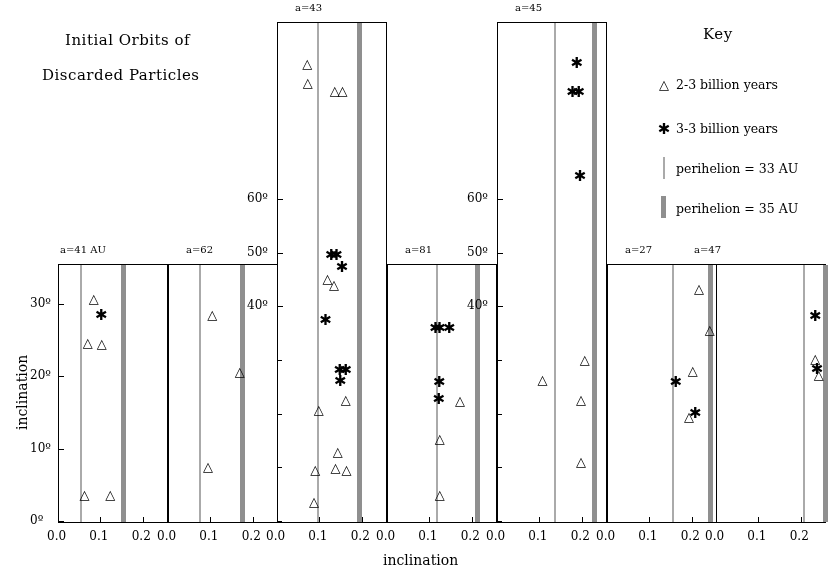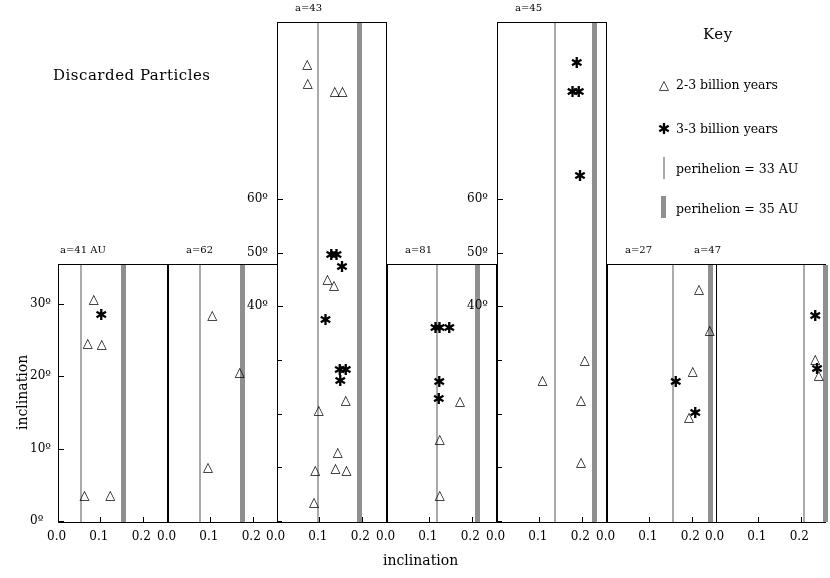--- a/index.html
+++ b/index.html
@@ -19,21 +19,22 @@
   .tickmark{position:absolute;background:#000;}
   .headline{position:absolute;font-size:15px;white-space:nowrap;letter-spacing:.5px;}
   .keytxt{position:absolute;font-size:12.5px;white-space:nowrap;}
   .ylabel{position:absolute;font-size:13px;transform-origin:0 0;transform:rotate(-90deg);white-space:nowrap;}
 </style>
 </head>
 <body>
 
 <div id="stage">
 
-  <div class="headline" style="left:53px;top:66px;text-align:right;">Discarded Particles</div>
+  <div class="headline" style="left:65px;top:31px;">Initial Orbits of</div>
+  <div class="headline" style="left:42px;top:66px;text-align:right;">Discarded Particles</div>
 
   <div class="headline" style="left:703px;top:25px;">Key</div>
   <div class="marker tri" style="left:664px;top:84px;">△</div>
   <div class="keytxt" style="left:676px;top:77px;">2-3 billion years</div>
   <div class="marker star" style="left:664px;top:129px;">✱</div>
   <div class="keytxt" style="left:676px;top:121px;">3-3 billion years</div>
   <div class="abs" style="left:663px;top:157px;width:2px;height:22px;background:#aaaaaa;"></div>
   <div class="keytxt" style="left:676px;top:161px;">perihelion = 33 AU</div>
   <div class="abs" style="left:661px;top:196px;width:5px;height:22px;background:#8f8f8f;"></div>
   <div class="keytxt" style="left:676px;top:201px;">perihelion = 35 AU</div>

